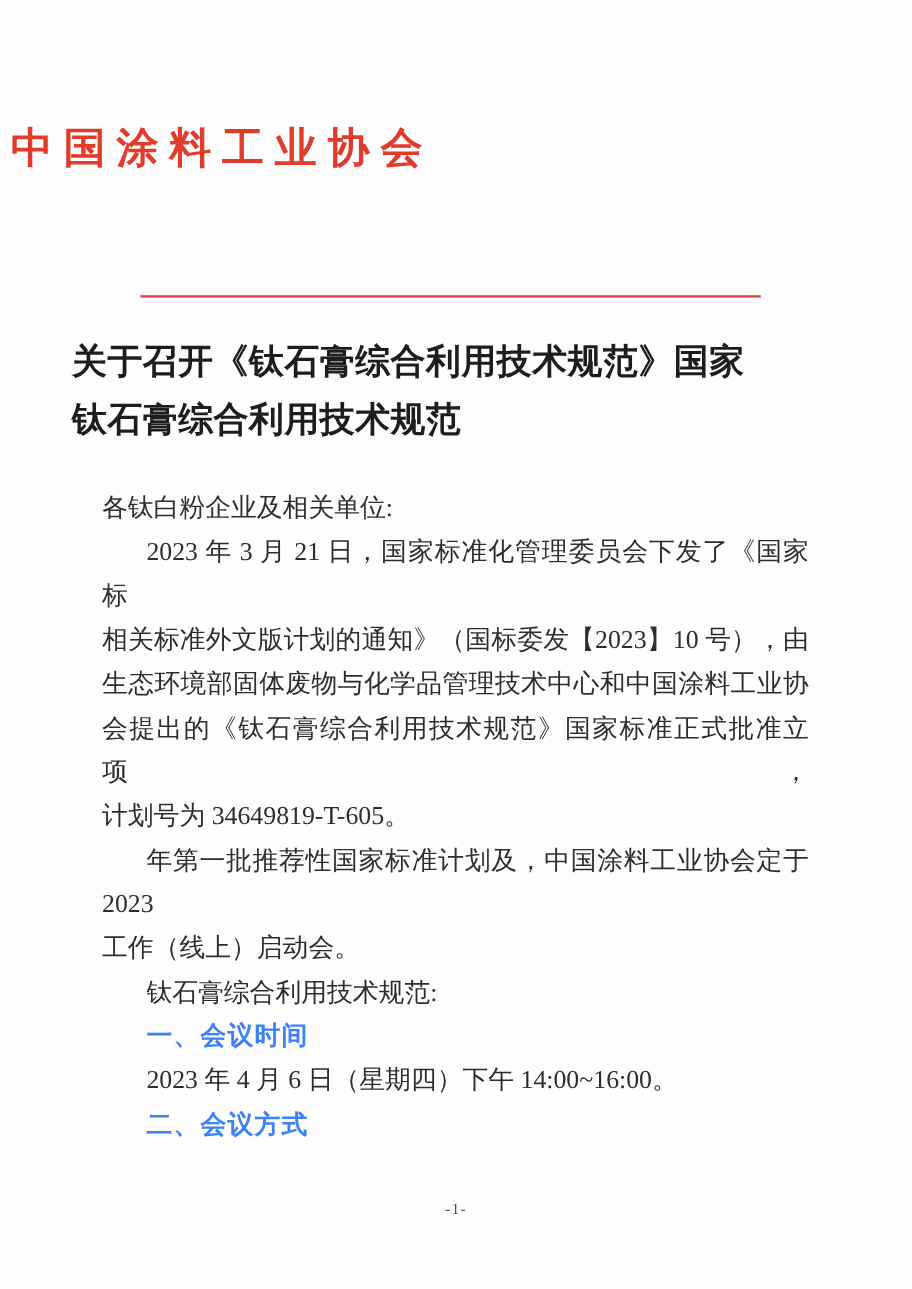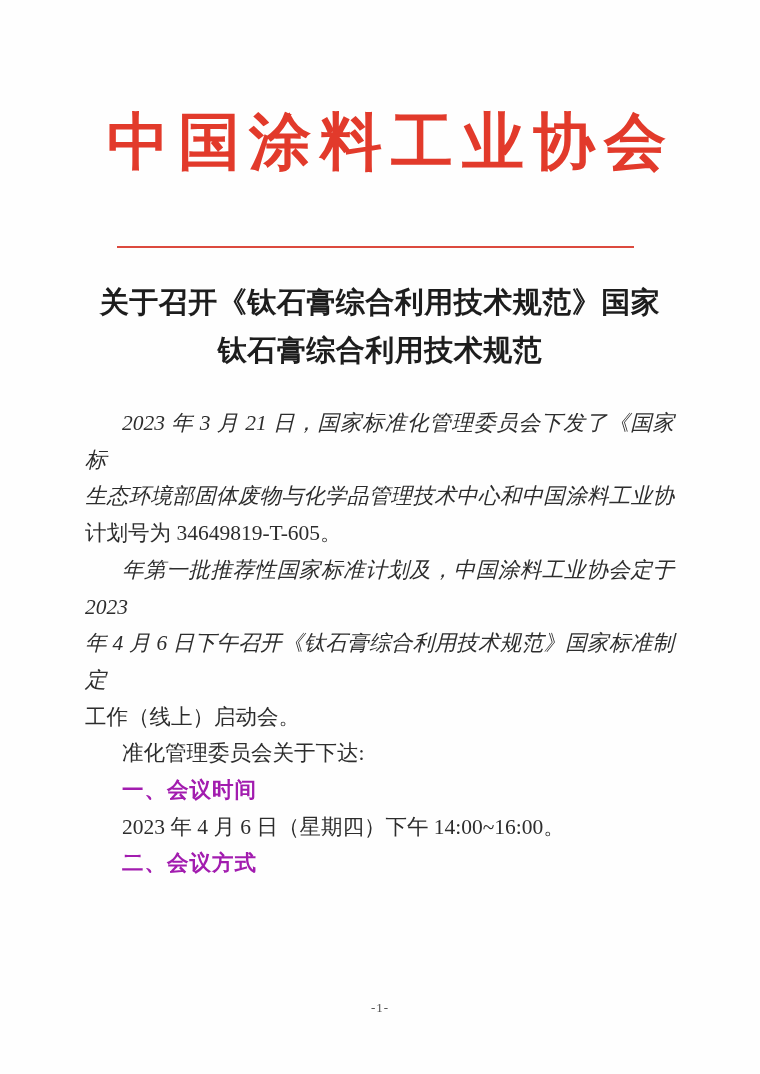--- a/index.html
+++ b/index.html
@@ -13,42 +13,40 @@
     height: 1074px;
     background: #fefefe;
     overflow: hidden;
     font-family: "Liberation Serif", serif;
   }
   .letterhead {
     position: absolute;
     top: 100px;
     left: 0;
     width: 100%;
-    text-align: center;
-    font-size: 62px;
+    font-size: 35px;
     font-weight: 700;
     letter-spacing: 9px;
-    padding-left: 22px; 
+    padding-left: 9px; 
     box-sizing: border-box;
     color: #e23a2b;
   }
   .red-rule {
     position: absolute;
     top: 246px;
     left: 117px;
     width: 517px;
     height: 2px;
     background: #dc4a3e;
   }
   .doc-title {
     position: absolute;
     top: 278px;
     left: 60px;
     width: 640px;
-    text-align: center;
     font-size: 29px;
     line-height: 48px;
     font-weight: 700;
     color: #1d1d1d;
     letter-spacing: 0.5px;
   }
   .body-text {
     position: absolute;
     top: 405px;
     left: 85px;
@@ -59,26 +57,25 @@
   }
   .line {
     white-space: normal;
   }
   .line.indent {
     text-indent: 37px;
   }
   .line.justify {
     text-align: justify;
     text-align-last: justify;
-    font-style: italic;
   }
   .line.heading {
     font-family: "Liberation Sans", sans-serif;
     font-weight: 700;
-    color: #a21caf;
+    color: #3b82f6;
     letter-spacing: 1px;
   }
   .page-number {
     position: absolute;
     top: 1000px;
     left: 0;
     width: 100%;
     text-align: center;
     font-size: 13px;
     color: #4f4f4f;
@@ -93,27 +90,29 @@
   <div class="letterhead">中国涂料工业协会</div>
 
   <div class="red-rule"></div>
 
   <div class="doc-title">
     <div>关于召开《钛石膏综合利用技术规范》国家</div>
     <div>钛石膏综合利用技术规范</div>
   </div>
 
   <div class="body-text">
+      <div class="line">各钛白粉企业及相关单位:</div>
       <div class="line indent justify">2023 年 3 月 21 日，国家标准化管理委员会下发了《国家标</div>
+      <div class="line justify">相关标准外文版计划的通知》（国标委发【2023】10 号），由</div>
       <div class="line justify">生态环境部固体废物与化学品管理技术中心和中国涂料工业协</div>
+      <div class="line justify">会提出的《钛石膏综合利用技术规范》国家标准正式批准立项，</div>
       <div class="line">计划号为 34649819-T-605。</div>
       <div class="line indent justify">年第一批推荐性国家标准计划及，中国涂料工业协会定于2023</div>
-      <div class="line justify">年 4 月 6 日下午召开《钛石膏综合利用技术规范》国家标准制定</div>
       <div class="line">工作（线上）启动会。</div>
-      <div class="line indent">准化管理委员会关于下达:</div>
+      <div class="line indent">钛石膏综合利用技术规范:</div>
       <div class="line indent heading">一、会议时间</div>
       <div class="line indent">2023 年 4 月 6 日（星期四）下午 14:00~16:00。</div>
       <div class="line indent heading">二、会议方式</div>
     </div>
 
   <div class="page-number">-1-</div>
 
 </div>
 
 </body></html>

